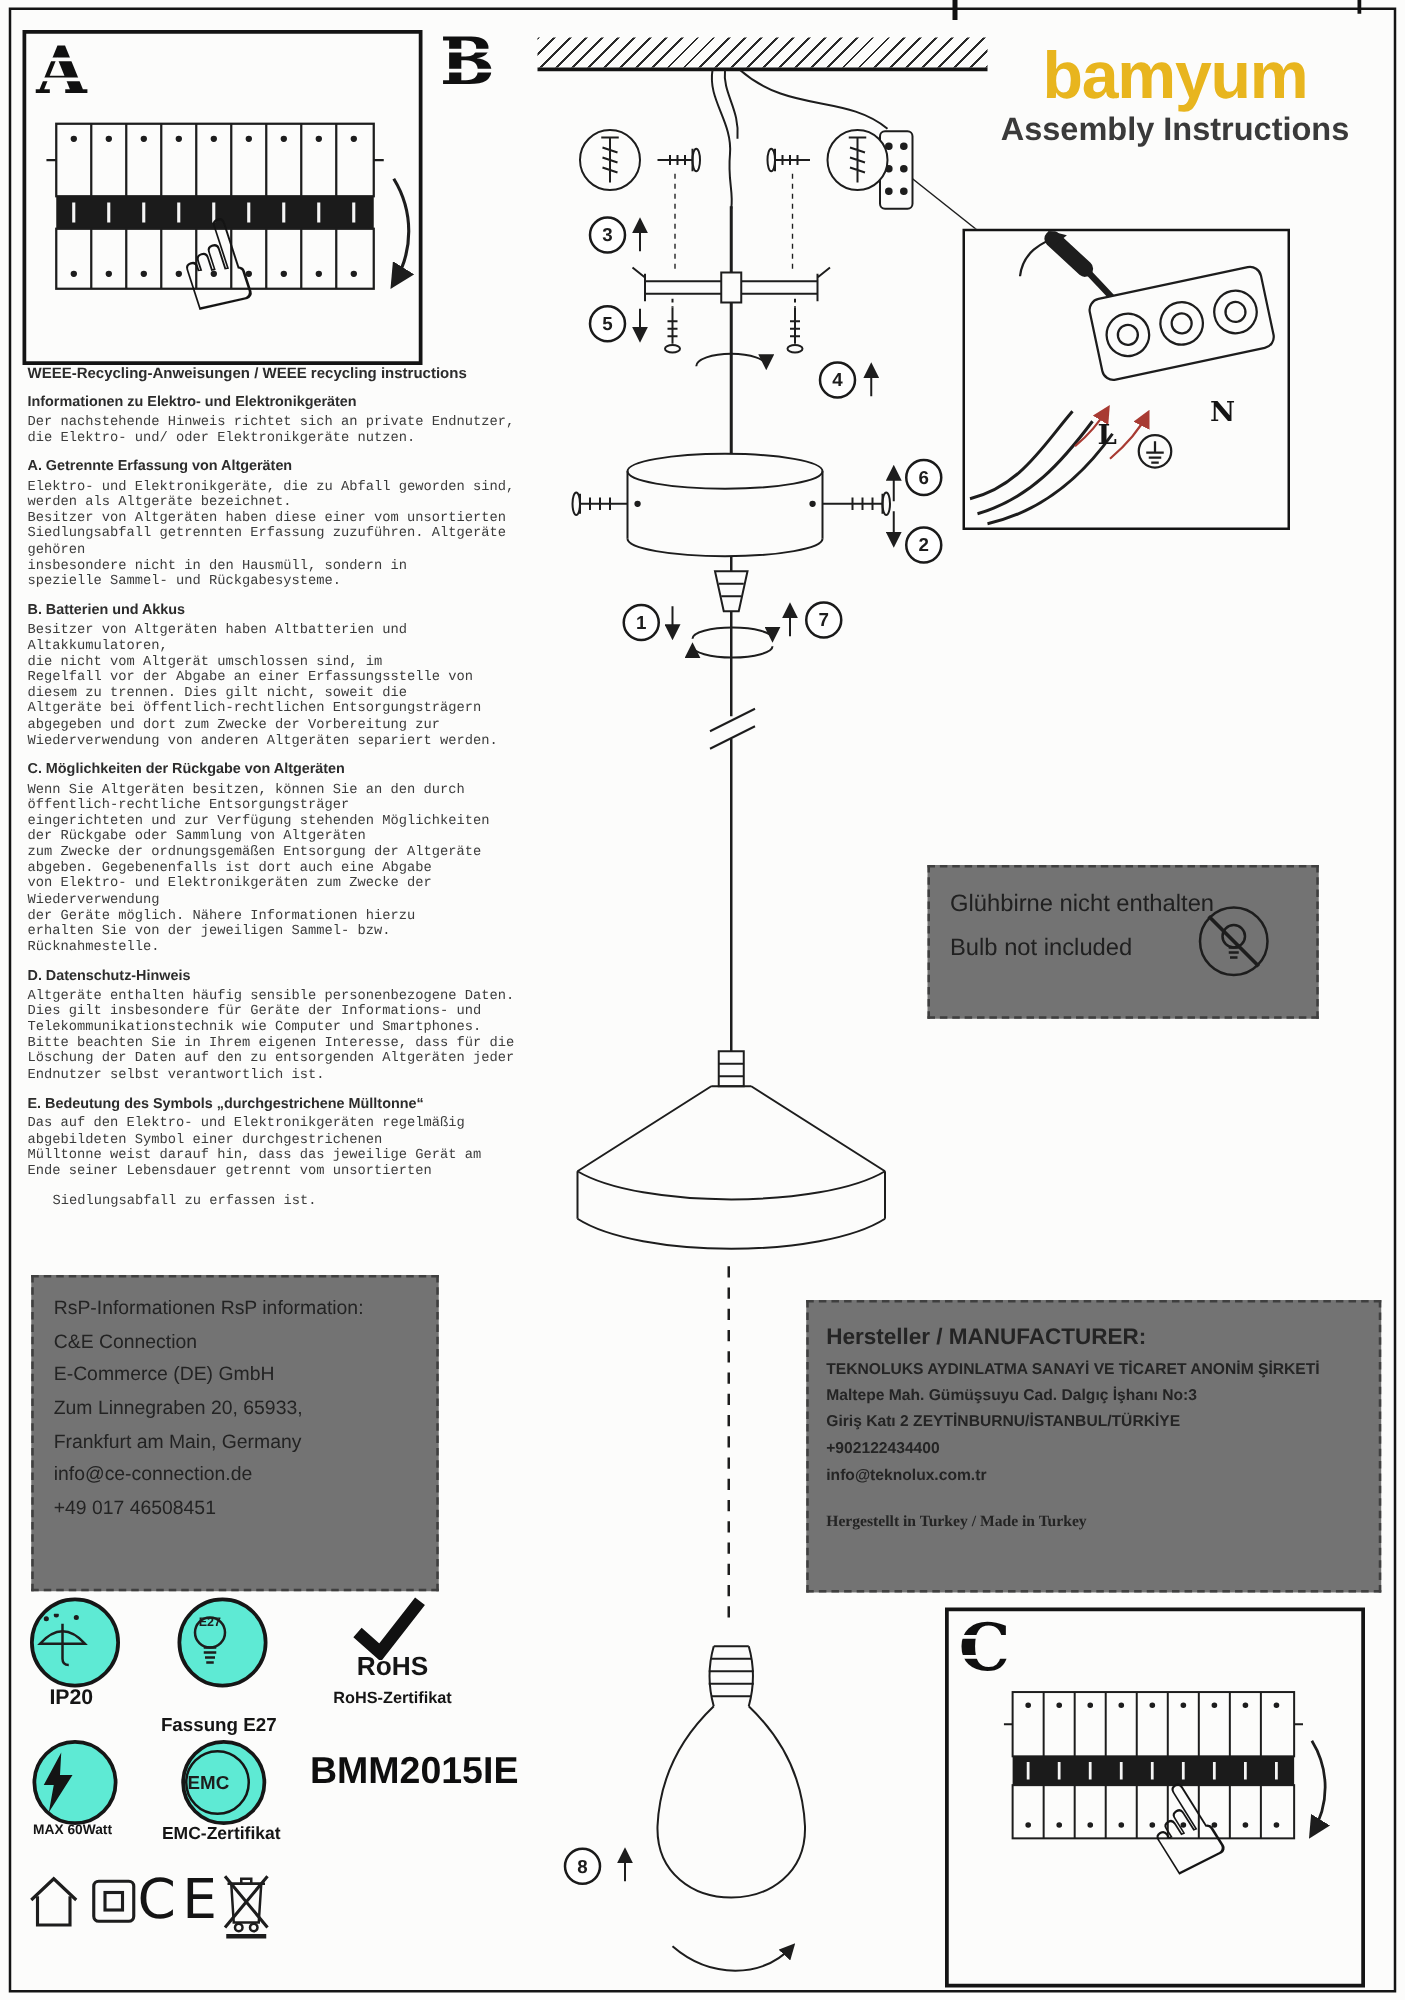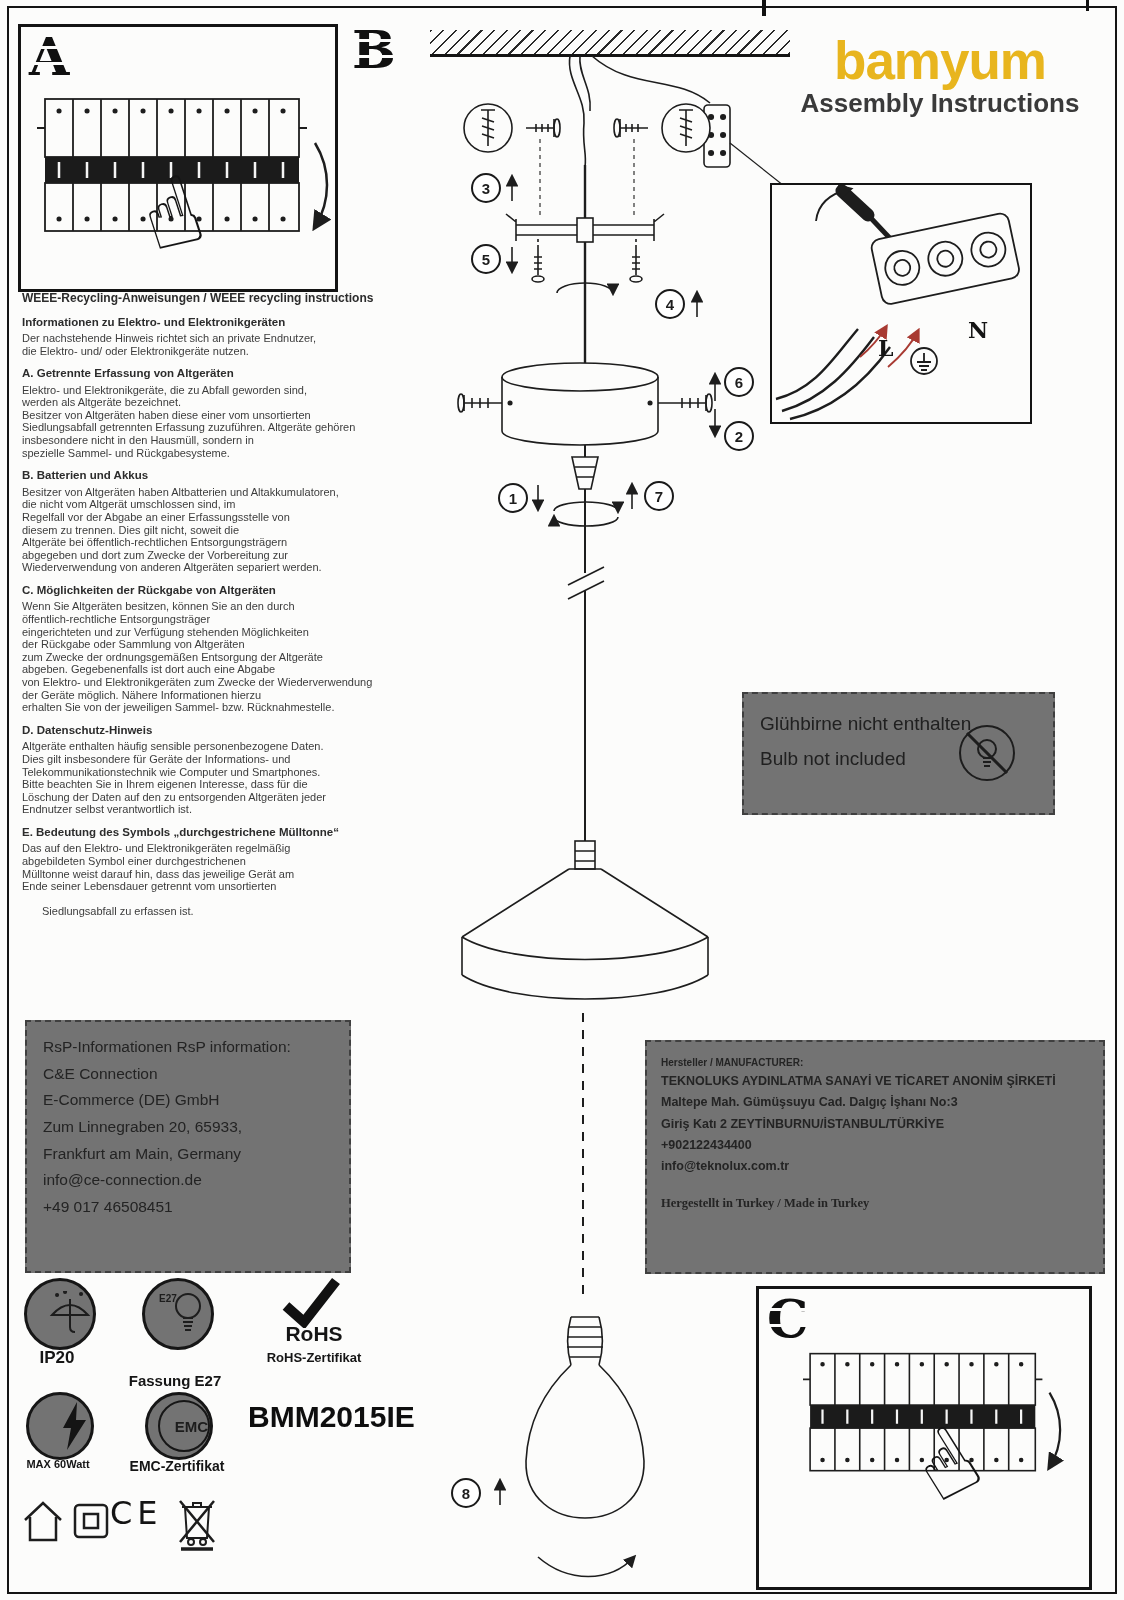--- a/index.html
+++ b/index.html
@@ -8,32 +8,32 @@
   .abs{position:absolute;}
   .frame{left:7px;top:6px;width:1106px;height:1584px;border:2px solid #141414;}
   .panel{border:3px solid #141414;background:#fcfcfb;}
   .panel-letter{font-family:"DejaVu Serif",serif;font-weight:bold;font-size:52px;line-height:1;
         color:#101010;display:inline-block;position:relative;}
   .panel-letter .stripe{position:absolute;left:-3px;right:-3px;height:3px;background:#fcfcfb;}
   .hand{font-family:"DejaVu Sans",sans-serif;color:#141414;line-height:1;}
   .step{width:26px;height:26px;border:2px solid #1a1a1a;border-radius:50%;background:#fff;
         display:flex;align-items:center;justify-content:center;font-size:15px;font-weight:bold;}
   .dashedbox{border:2px dashed #3f3f3f;background:#737373;}
-  .pre{white-space:pre-line;}
+  .pre{white-space:pre-line;font-family:Liberation Mono, monospace;}
   .weee{width:402px;font-size:11px;line-height:1.15;color:#3c3c3c;}
   .weee .t{font-weight:bold;font-size:12px;color:#2c2c2c;margin-bottom:4px;}
   .weee h3{font-size:11.5px;font-weight:bold;color:#2c2c2c;margin:10px 0 3px 0;}
   .logoblock{width:300px;text-align:center;}
   .logo{font-size:53px;font-weight:bold;letter-spacing:-1px;line-height:1;}
   .subtt{font-size:26px;font-weight:bold;color:#3a3a3a;line-height:1.3;}
   .rsp{font-size:15.5px;line-height:1.72;color:#232323;padding:12px 0 0 16px;}
   .mfg{font-size:12.5px;font-weight:bold;line-height:1.7;color:#242424;padding:12px 0 0 14px;}
-  .mfg .mt{font-size:10px;}
-  .certcircle{border:3px solid #161616;border-radius:50%;background:#737373;
-        display:flex;align-items:center;justify-content:flex-end;}
+  .mfg .mt{font-size:18px;}
+  .certcircle{border:3px solid #161616;border-radius:50%;background:#5eead4;
+        display:flex;align-items:center;justify-content:flex-start;}
   .certlabel{font-weight:bold;color:#151515;text-align:center;}
   .bulbnote{font-size:19px;color:#202020;line-height:1.85;padding:12px 0 0 16px;}
   .ln{font-family:"DejaVu Serif",serif;font-weight:bold;font-size:22px;color:#141414;}
   svg{display:block;}
   .tick{background:#111;}
 </style>
 </head>
 <body>
 
 <div id="page">
@@ -385,21 +385,21 @@
       <path d="M5,24 L23,7 L41,24"></path>
       <path d="M10,21 V44 H36 V21"></path>
     </g>
   </svg>
   <svg class="abs" style="left:72px;top:1502px;" width="38" height="38" viewBox="0 0 38 38">
     <g stroke="#1d1d1d" fill="none" stroke-width="2.5">
       <rect x="3" y="3" width="32" height="32" rx="4"></rect>
       <rect x="12" y="12" width="14" height="14"></rect>
     </g>
   </svg>
-  <div class="abs" style="left:110px;top:1494px;font-size:32px;color:#141414;letter-spacing:5px;font-family:'DejaVu Sans',sans-serif;">CE</div>
+  <div class="abs" style="left:110px;top:1494px;font-size:44px;color:#141414;letter-spacing:5px;font-family:'DejaVu Sans',sans-serif;">CE</div>
   <svg class="abs" style="left:176px;top:1492px;" width="42" height="60" viewBox="0 0 42 60">
     <g stroke="#1d1d1d" fill="none" stroke-width="2">
       <path d="M9,15 H33 L31,46 H11 Z"></path>
       <path d="M6,15 H36 M17,11 H25 V15 H17 Z"></path>
       <circle cx="15" cy="50" r="3"></circle>
         <circle cx="27" cy="50" r="3"></circle>
       <path d="M5,57 H37" stroke-width="3.5"></path>
       <path d="M4,9 L38,50 M38,9 L4,50" stroke-width="2.5"></path>
     </g>
   </svg>

